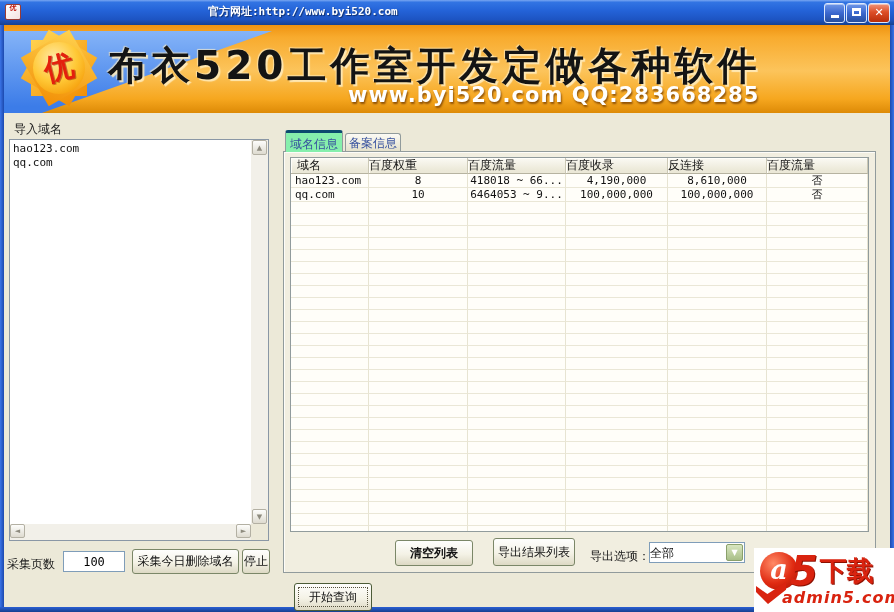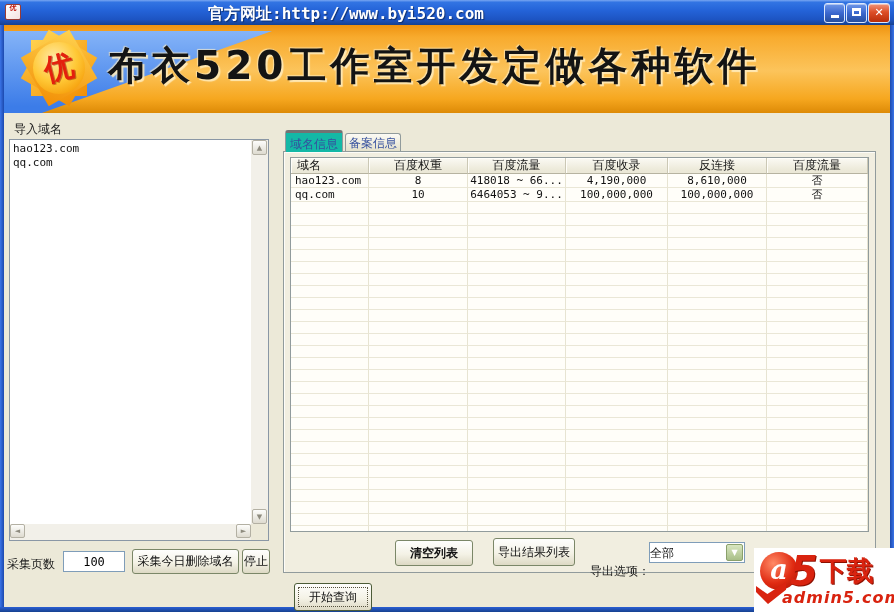--- a/index.html
+++ b/index.html
@@ -9,21 +9,21 @@
 
   
   .titlebar { position:absolute; left:0; top:0; width:894px; height:25px;
     background:linear-gradient(180deg,#79a7f2 0%,#3274e3 9%,#2463d8 42%,#1d54c2 78%,#16418f 100%);
     display:flex; align-items:center; }
   .app-icon { position:absolute; left:5px; top:4px; width:16px; height:16px;
     background:linear-gradient(135deg,#fff 0%,#f4e2e0 100%); border:1px solid #9a3b34; border-radius:2px;
     color:#c01a10; font-size:7px; font-weight:bold; line-height:7px; text-align:center; overflow:hidden; }
   .title-text { position:absolute; left:26px; top:4px; color:#fff; font-weight:bold; font-size:13px;
     text-shadow:1px 1px 1px #10306e; white-space:nowrap; }
-  .title-url { position:absolute; left:208px; top:4px; color:#fff; font-weight:bold; font-size:16px;
+  .title-url { position:absolute; left:208px; top:4px; color:#fff; font-weight:bold; font-size:11px;
     font-family:"DejaVu Sans Mono",monospace; text-shadow:1px 1px 1px #10306e; white-space:nowrap; }
   .wbtn { position:absolute; top:3px; width:21px; height:20px; border-radius:3px;
     border:1px solid #dbe8fd; color:#fff; font-size:11px; line-height:17px; text-align:center;
     background:linear-gradient(180deg,#6f97e8 0%,#3b68cf 50%,#274f9f 100%);
     box-shadow:inset 0 1px 0 rgba(255,255,255,.45); cursor:default; }
   .wbtn.min { left:824px; } .wbtn.max { left:846px; }
   .wbtn.close { left:868px; width:22px;
     background:linear-gradient(180deg,#f09579 0%,#dd4f28 45%,#b92d0a 100%); }
   .min-glyph { display:inline-block; width:8px; height:3px; background:#fff; margin-top:11px; }
   .max-glyph { display:inline-block; width:9px; height:8px; border:2px solid #fff; border-top-width:3px; margin-top:4px; }
@@ -78,51 +78,51 @@
   .lbl-pages { left:7px; top:556px; }
   .pages-input { position:absolute; left:63px; top:551px; width:62px; height:21px;
     border:1px solid #7f9db9; background:#fff; font-size:12px; text-align:center;
     font-family:"DejaVu Sans Mono",monospace; }
   .btn-collect { left:132px; top:549px; width:107px; height:25px; }
   .btn-stop { left:242px; top:549px; width:28px; height:25px; }
 
   
   .tab { position:absolute; font-size:12px; color:#35509e; text-align:center;
     border:1px solid #919b9c; border-bottom:none; border-radius:3px 3px 0 0; cursor:default; }
-  .tab1 { left:285px; top:130px; width:58px; height:22px; line-height:22px; background:#14b8a6;
-    border-top:3px solid #737373; z-index:3; }
+  .tab1 { left:285px; top:130px; width:58px; height:22px; line-height:22px; background:#86efac;
+    border-top:3px solid #0c4a6e; z-index:3; }
   .tab2 { left:345px; top:133px; width:56px; height:19px; line-height:18px;
     background:linear-gradient(180deg,#fbfaf5,#e3dfc9); }
   .tabpage { position:absolute; left:283px; top:151px; width:593px; height:422px;
     background:#f1eee0; border:1px solid #919b9c; box-shadow:inset 1px 1px 0 #fdfcf8; z-index:2; }
 
   
   .grid { position:absolute; left:290px; top:157px; width:579px; height:375px;
     background:#fffef9; border:1px solid #919b9c; overflow:hidden; z-index:4; }
   .grid-header { display:flex; height:16px; }
-  .hcell { flex:none; font-size:12px; color:#141414; line-height:15px; text-align:center;
+  .hcell { flex:none; font-size:12px; color:#141414; line-height:15px; text-align:left;
     background:linear-gradient(180deg,#fbfaf4,#ebe8d7 85%);
     border-right:1px solid #cbc8b5; border-bottom:1px solid #b6b3a0;
     box-shadow:inset 1px 1px 0 #fffef9; white-space:nowrap; overflow:hidden; cursor:default; }
   .hcell.c0 { text-align:left; padding-left:6px; }
   .hcell.stub { flex:1; }
   .grid-row { display:flex; height:14px; }
   .grid-row.empty { height:12px; }
   .gcell { flex:none; font-size:11px; color:#111; line-height:14px; text-align:center;
     border-right:1px solid #e7e4d2; border-bottom:1px solid #eae7d6;
     white-space:nowrap; overflow:hidden; font-family:"DejaVu Sans Mono","Liberation Mono",monospace; }
   .gcell.c0 { text-align:left; padding-left:4px; }
   .gcell.stub { flex:1; border-right:none; }
 
   
   .btn-start { left:294px; top:538px; width:78px; height:28px; border-color:#4c5c38; z-index:5;margin-top:45px; }
   .btn-start::after { content:""; position:absolute; inset:3px; border:1px dotted #55513d; border-radius:1px; }
   .btn-clear { left:395px; top:540px; width:78px; height:26px; z-index:5;font-weight:bold; }
   .btn-export { left:493px; top:538px; width:82px; height:28px; z-index:5; }
-  .lbl-exportopt { left:590px; top:563px; z-index:5; }
+  .lbl-exportopt { left:590px; top:548px; z-index:5; }
   .combo { position:absolute; left:649px; top:542px; width:96px; height:21px; background:#fff;
     border:1px solid #7f9db9; z-index:5; }
   .combo-value { position:absolute; left:0; top:2px; font-size:12px; color:#111; }
   .combo-arrow { position:absolute; right:1px; top:1px; width:17px; height:17px; border-radius:2px;
     background:linear-gradient(180deg,#d8e6c0 0%,#a9bf88 100%); border:1px solid #8aa06b;
     color:#fff; font-size:8px; line-height:16px; text-align:center; }
 
   
   .statusbar { position:absolute; left:0; top:586px; width:894px; height:21px; background:#ece9d8;
     border-top:1px solid #fff; box-shadow:0 -2px 0 #d9d6c4; font-size:12px; color:#111; }
@@ -166,20 +166,21 @@
     <div class="sky"></div>
     <div class="burst">
       <i></i>
         <i class="r1"></i>
         <i class="r2"></i>
       <div class="core">
           <span>优</span>
         </div>
     </div>
     <div class="headline">布衣520工作室开发定做各种软件</div>
+    <div class="subline">www.byi520.com QQ:283668285</div>
   </div>
 
   <span class="lbl lbl-import">导入域名</span>
   <div class="domain-box">
     <div class="domain-lines">
       <div>hao123.com</div>
       <div>qq.com</div>
     </div>
     <div class="vscroll">
       <div class="sbtn up">▲</div>

